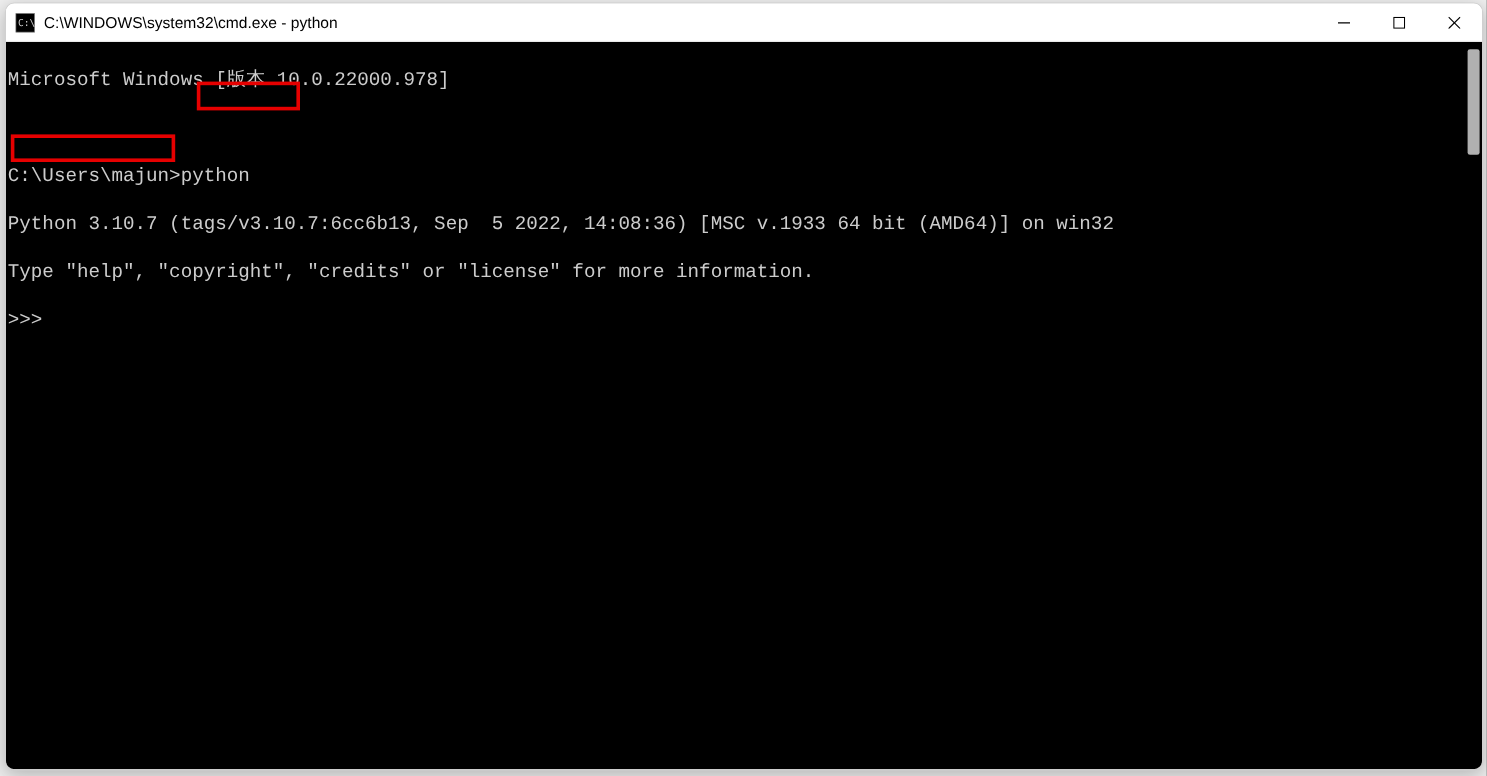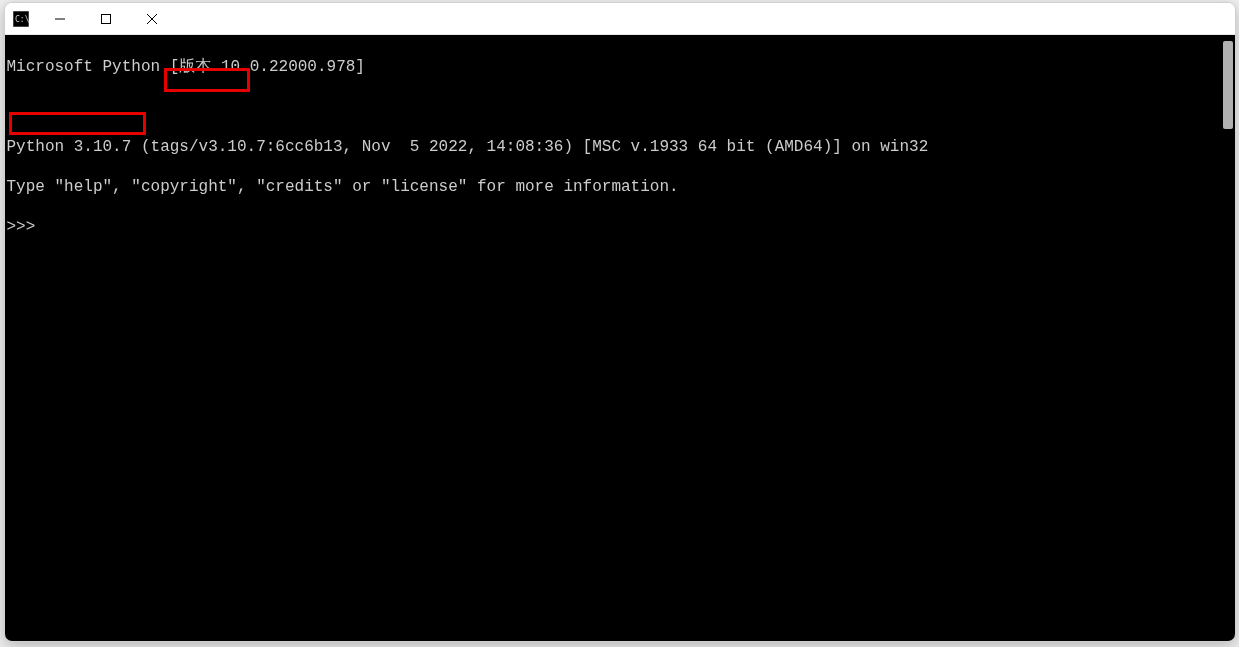--- a/index.html
+++ b/index.html
@@ -103,20 +103,21 @@
 
 <div class="window">
 
   <div class="title-bar">
     <span class="app-icon">
       <svg viewBox="0 0 16 16" width="16" height="16">
         <rect x="0" y="0" width="16" height="16" fill="#000" stroke="#888" stroke-width="1"></rect>
         <text x="2" y="11" font-size="8" fill="#ccc" font-family="monospace">C:\</text>
       </svg>
     </span>
+    <span class="title-text">C:\WINDOWS\system32\cmd.exe - python</span>
     <div class="window-controls">
       <button class="win-btn" aria-label="Minimize">
         <svg viewBox="0 0 10 10">
             <line x1="0" y1="5" x2="10" y2="5" stroke="#000" stroke-width="1"></line>
           </svg>
       </button>
       <button class="win-btn" aria-label="Maximize">
         <svg viewBox="0 0 10 10">
             <rect x="0.5" y="0.5" width="9" height="9" fill="none" stroke="#000" stroke-width="1"></rect>
           </svg>
@@ -125,23 +126,24 @@
         <svg viewBox="0 0 10 10">
           <line x1="0" y1="0" x2="10" y2="10" stroke="#000" stroke-width="1"></line>
           <line x1="10" y1="0" x2="0" y2="10" stroke="#000" stroke-width="1"></line>
         </svg>
       </button>
     </div>
   </div>
 
   <div class="terminal-area">
     <div class="terminal-content">
-<div class="tline">Microsoft Python [版本 10.0.22000.978]</div>
+<div class="tline">Microsoft Windows [版本 10.0.22000.978]</div>
 <div class="tline"></div>
-<div class="tline">Python 3.10.7 (tags/v3.10.7:6cc6b13, Nov  5 2022, 14:08:36) [MSC v.1933 64 bit (AMD64)] on win32</div>
+<div class="tline">C:\Users\majun&gt;python</div>
+<div class="tline">Python 3.10.7 (tags/v3.10.7:6cc6b13, Sep  5 2022, 14:08:36) [MSC v.1933 64 bit (AMD64)] on win32</div>
 <div class="tline">Type "help", "copyright", "credits" or "license" for more information.</div>
 <div class="tline">&gt;&gt;&gt;</div>
     </div>
 
     <div class="annotation-box annot-1" title="python"></div>
     <div class="annotation-box annot-2" title="Python 3.10.7"></div>
 
     <div class="scrollbar"></div>
   </div>
 

